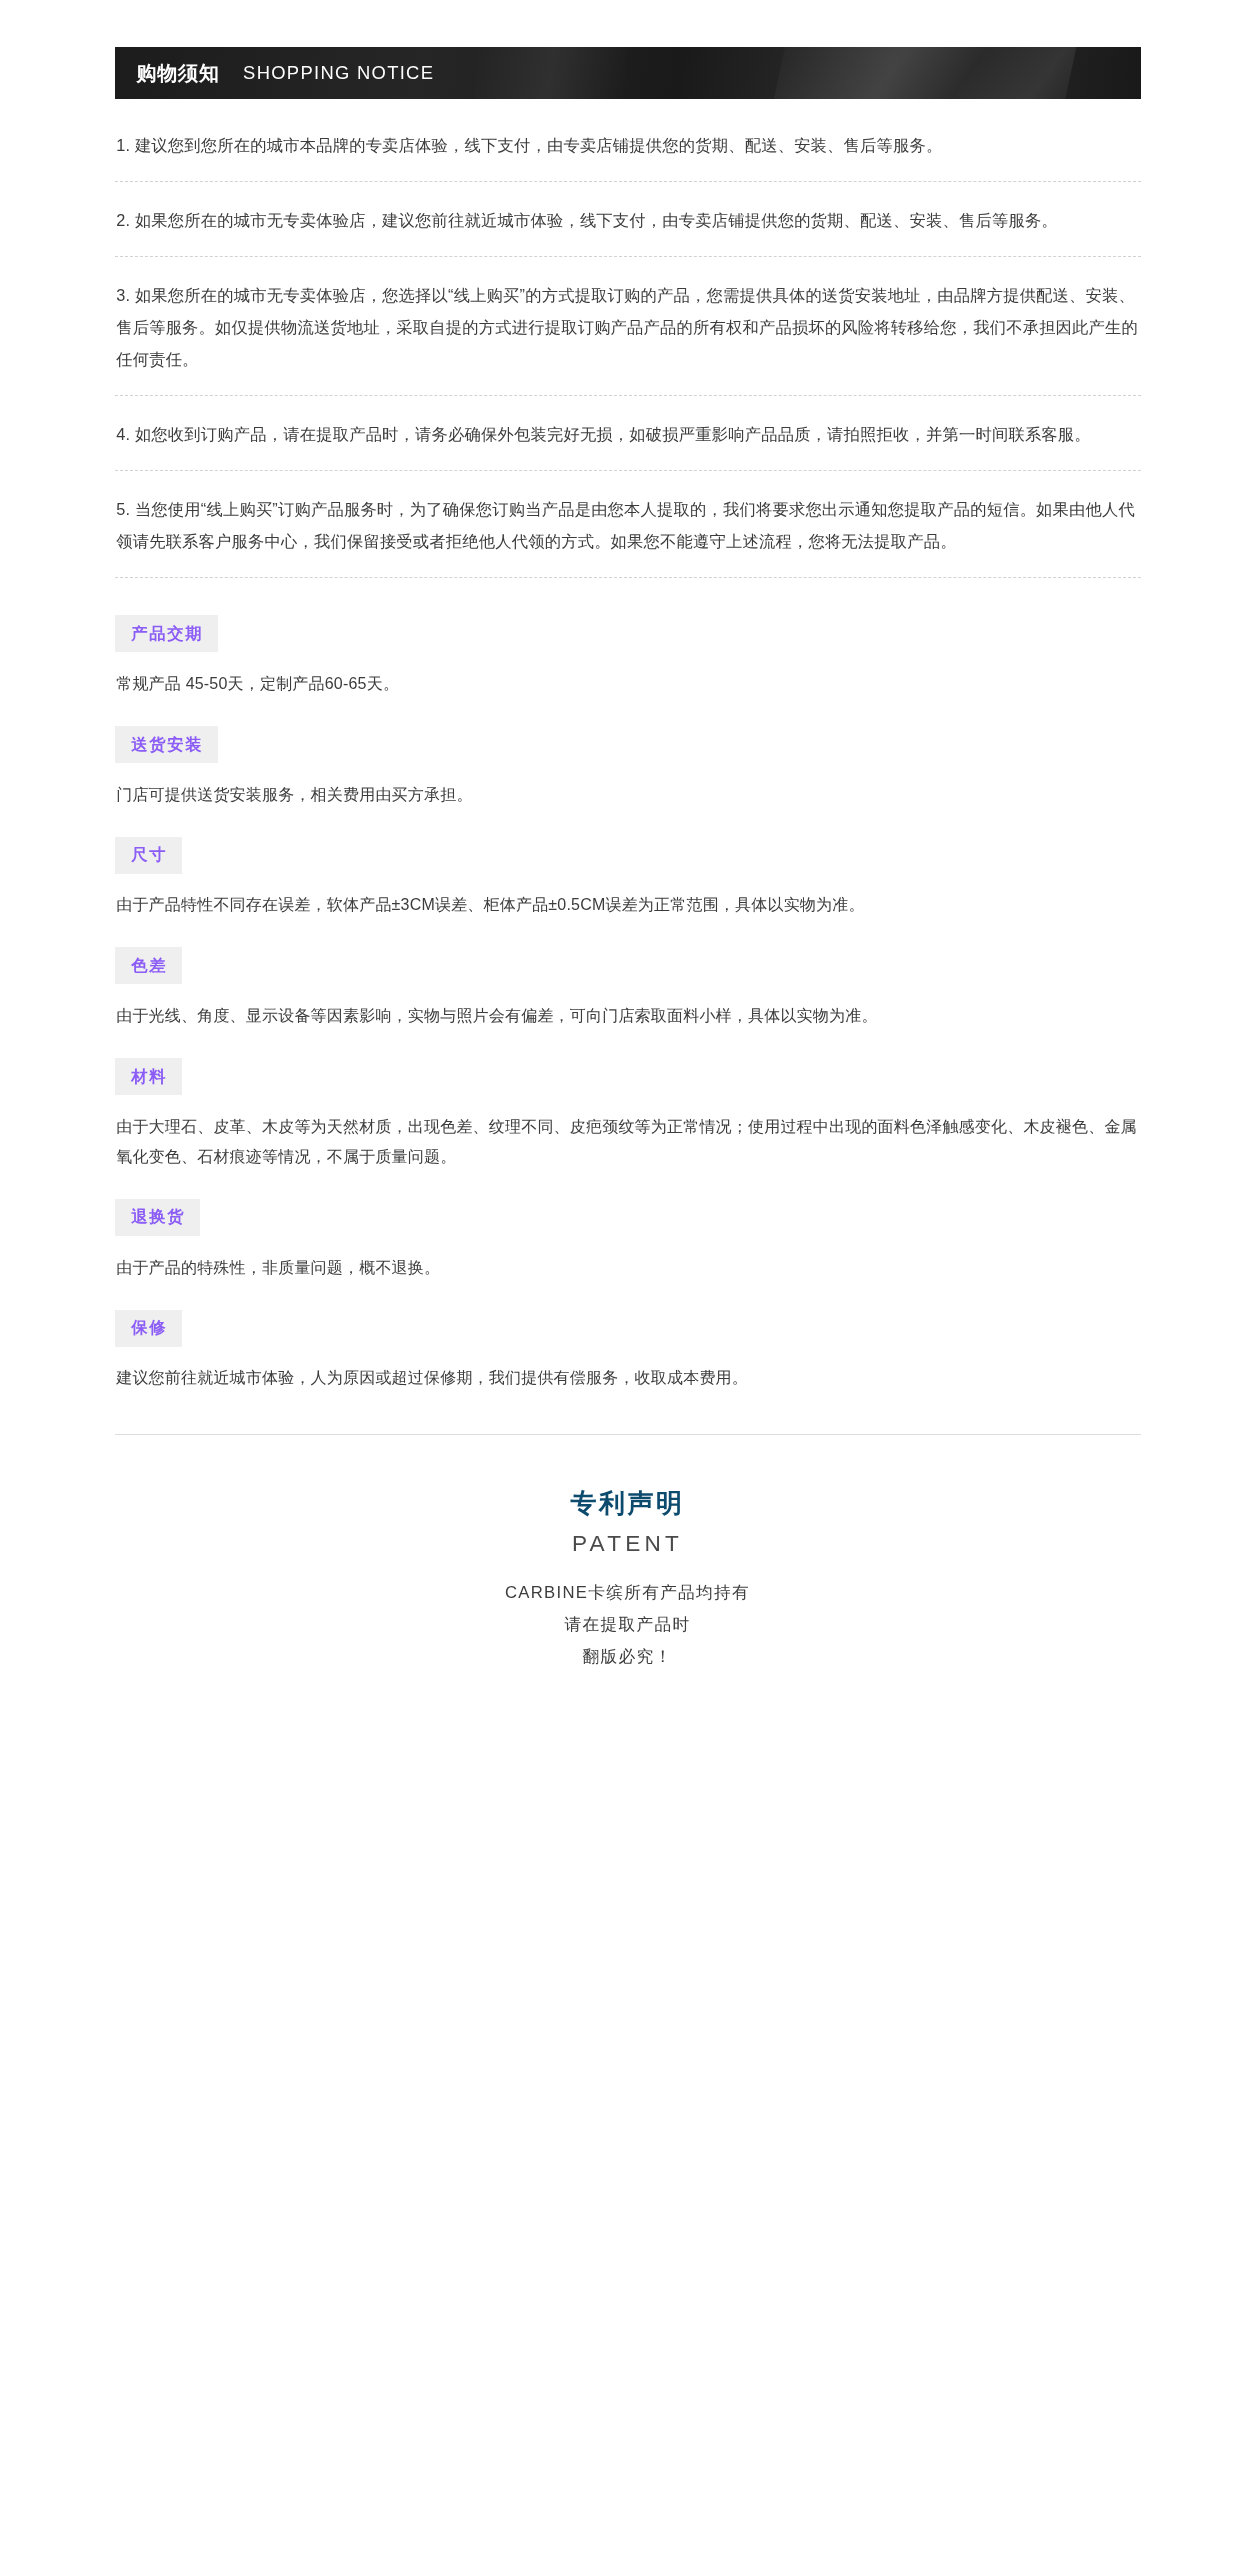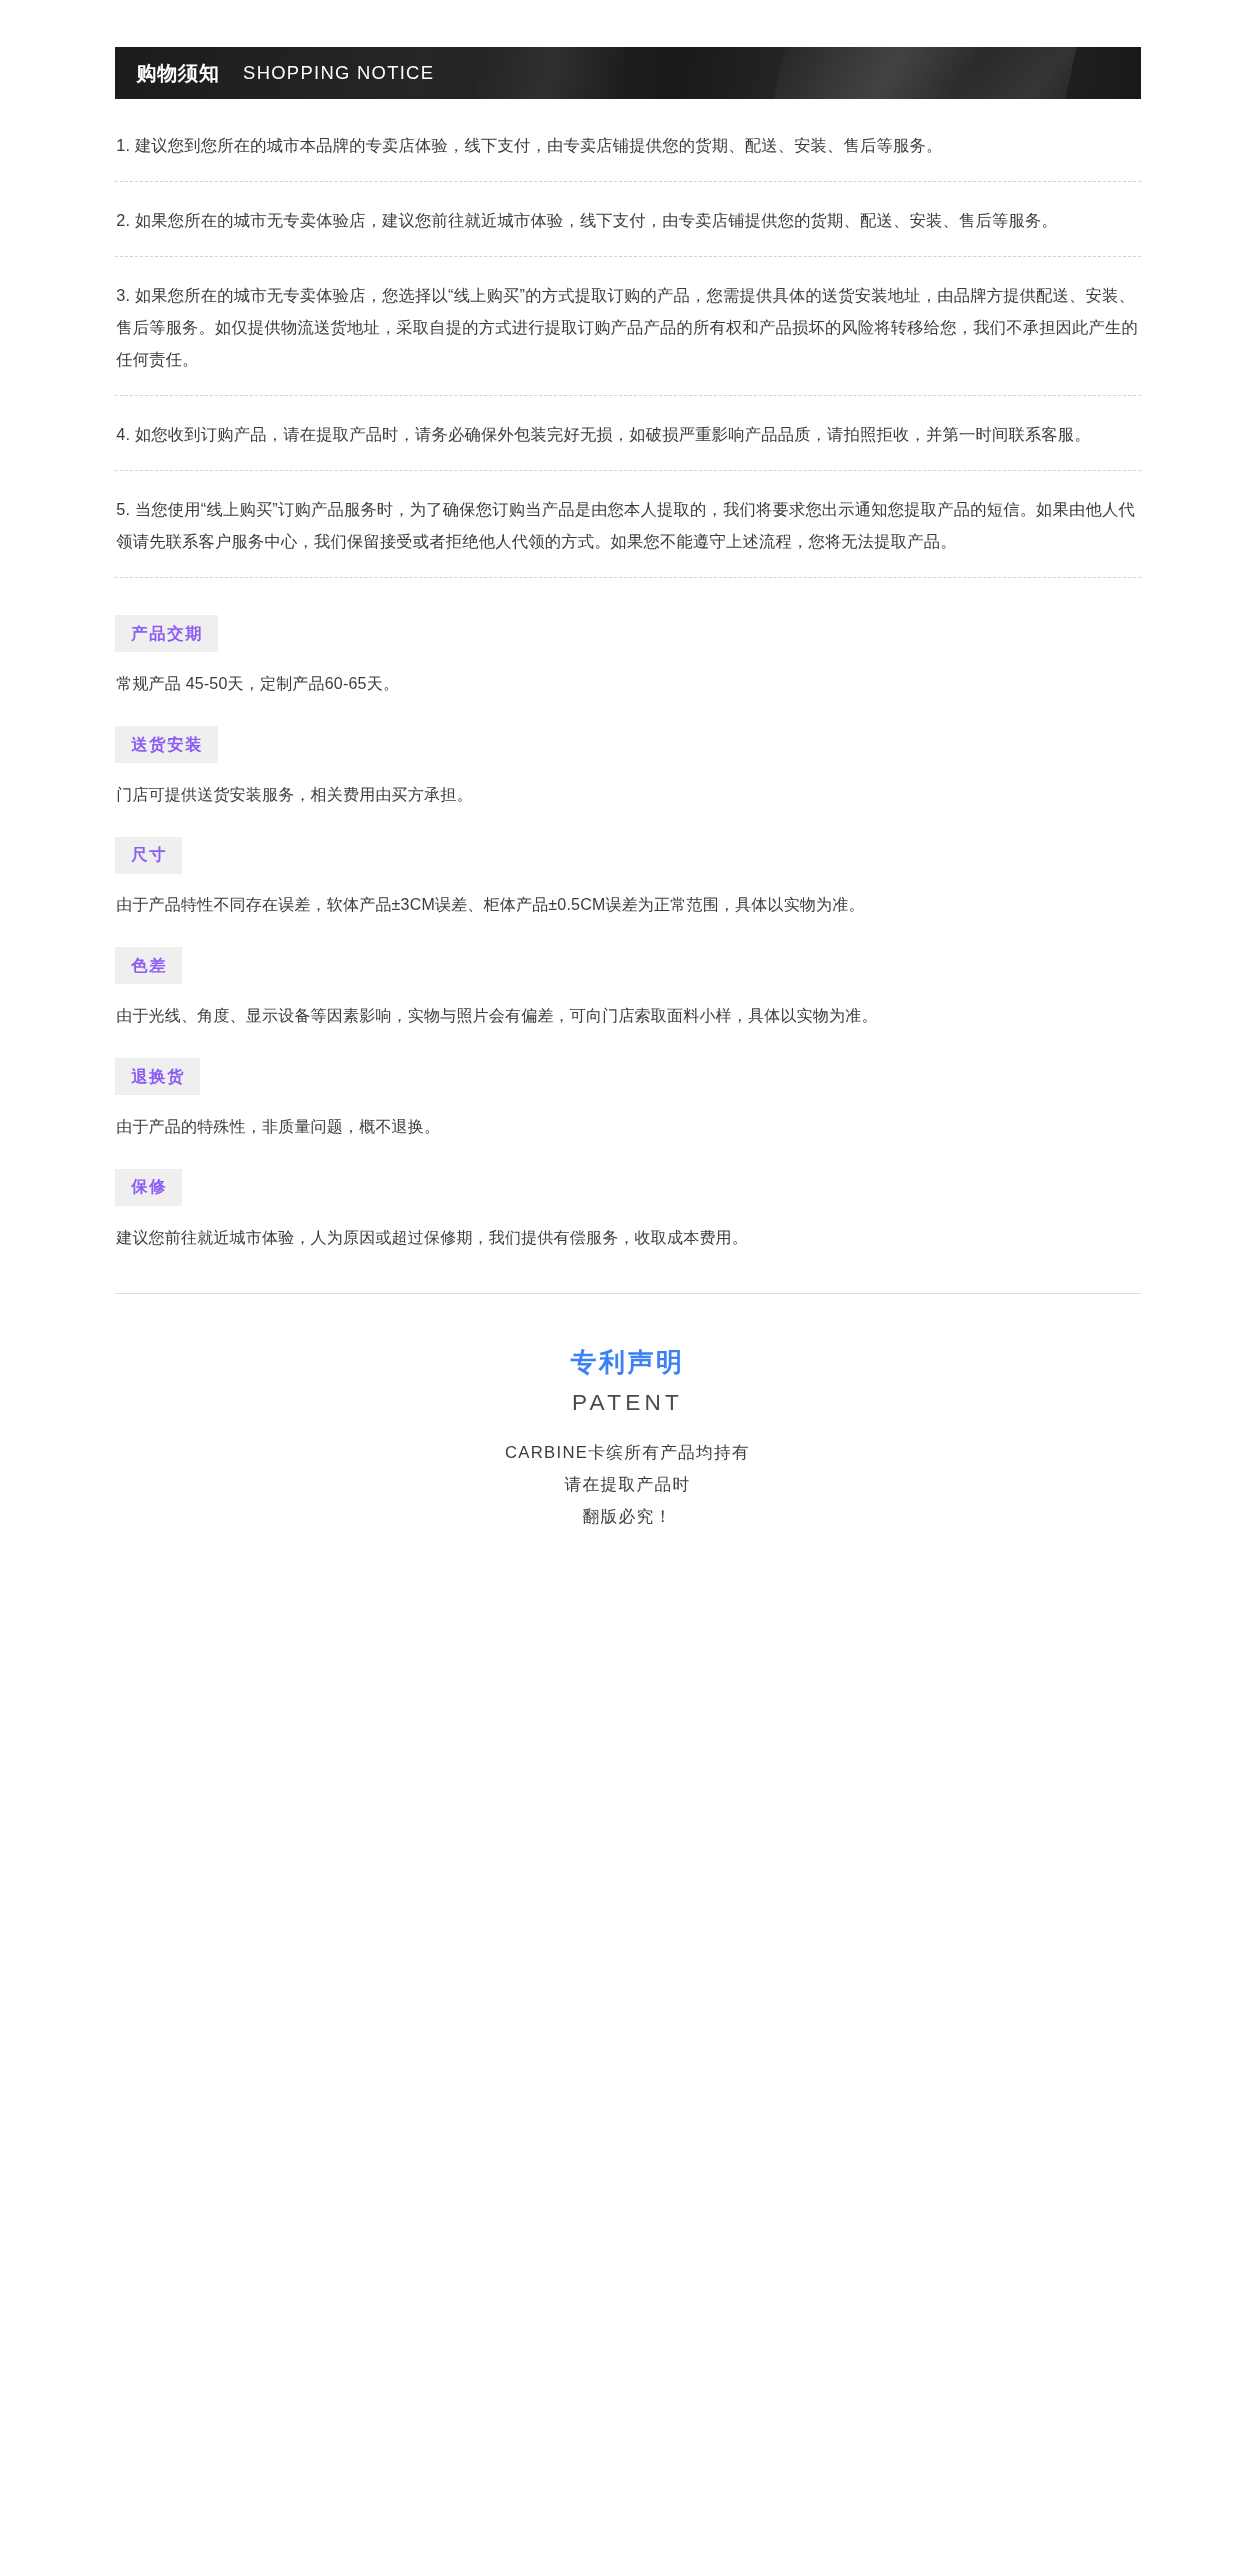--- a/index.html
+++ b/index.html
@@ -118,21 +118,21 @@
   }
 
   
   .patent {
     text-align: center;
     padding: 49px 0 33px 0;
   }
   .patent-title {
     font-size: 26px;
     font-weight: bold;
-    color: #3b82f6;
+    color: #0c4a6e;
     letter-spacing: 2.5px;
     line-height: 38px;
   }
   .patent-sub {
     font-size: 22.6px;
     color: #4a4a4a;
     letter-spacing: 4.2px;
     line-height: 44px;
     font-weight: normal;
   }
@@ -179,20 +179,24 @@
     <div class="spec-block">
       <div class="spec-tag">尺寸</div>
       <div class="spec-text">由于产品特性不同存在误差，软体产品±3CM误差、柜体产品±0.5CM误差为正常范围，具体以实物为准。</div>
     </div>
 
     <div class="spec-block">
       <div class="spec-tag">色差</div>
       <div class="spec-text">由于光线、角度、显示设备等因素影响，实物与照片会有偏差，可向门店索取面料小样，具体以实物为准。</div>
     </div>
 
+    <div class="spec-block">
+      <div class="spec-tag">材料</div>
+      <div class="spec-text">由于大理石、皮革、木皮等为天然材质，出现色差、纹理不同、皮疤颈纹等为正常情况；使用过程中出现的面料色泽触感变化、木皮褪色、金属氧化变色、石材痕迹等情况，不属于质量问题。</div>
+    </div>
 
     <div class="spec-block">
       <div class="spec-tag">退换货</div>
       <div class="spec-text">由于产品的特殊性，非质量问题，概不退换。</div>
     </div>
 
     <div class="spec-block">
       <div class="spec-tag">保修</div>
       <div class="spec-text">建议您前往就近城市体验，人为原因或超过保修期，我们提供有偿服务，收取成本费用。</div>
     </div>

